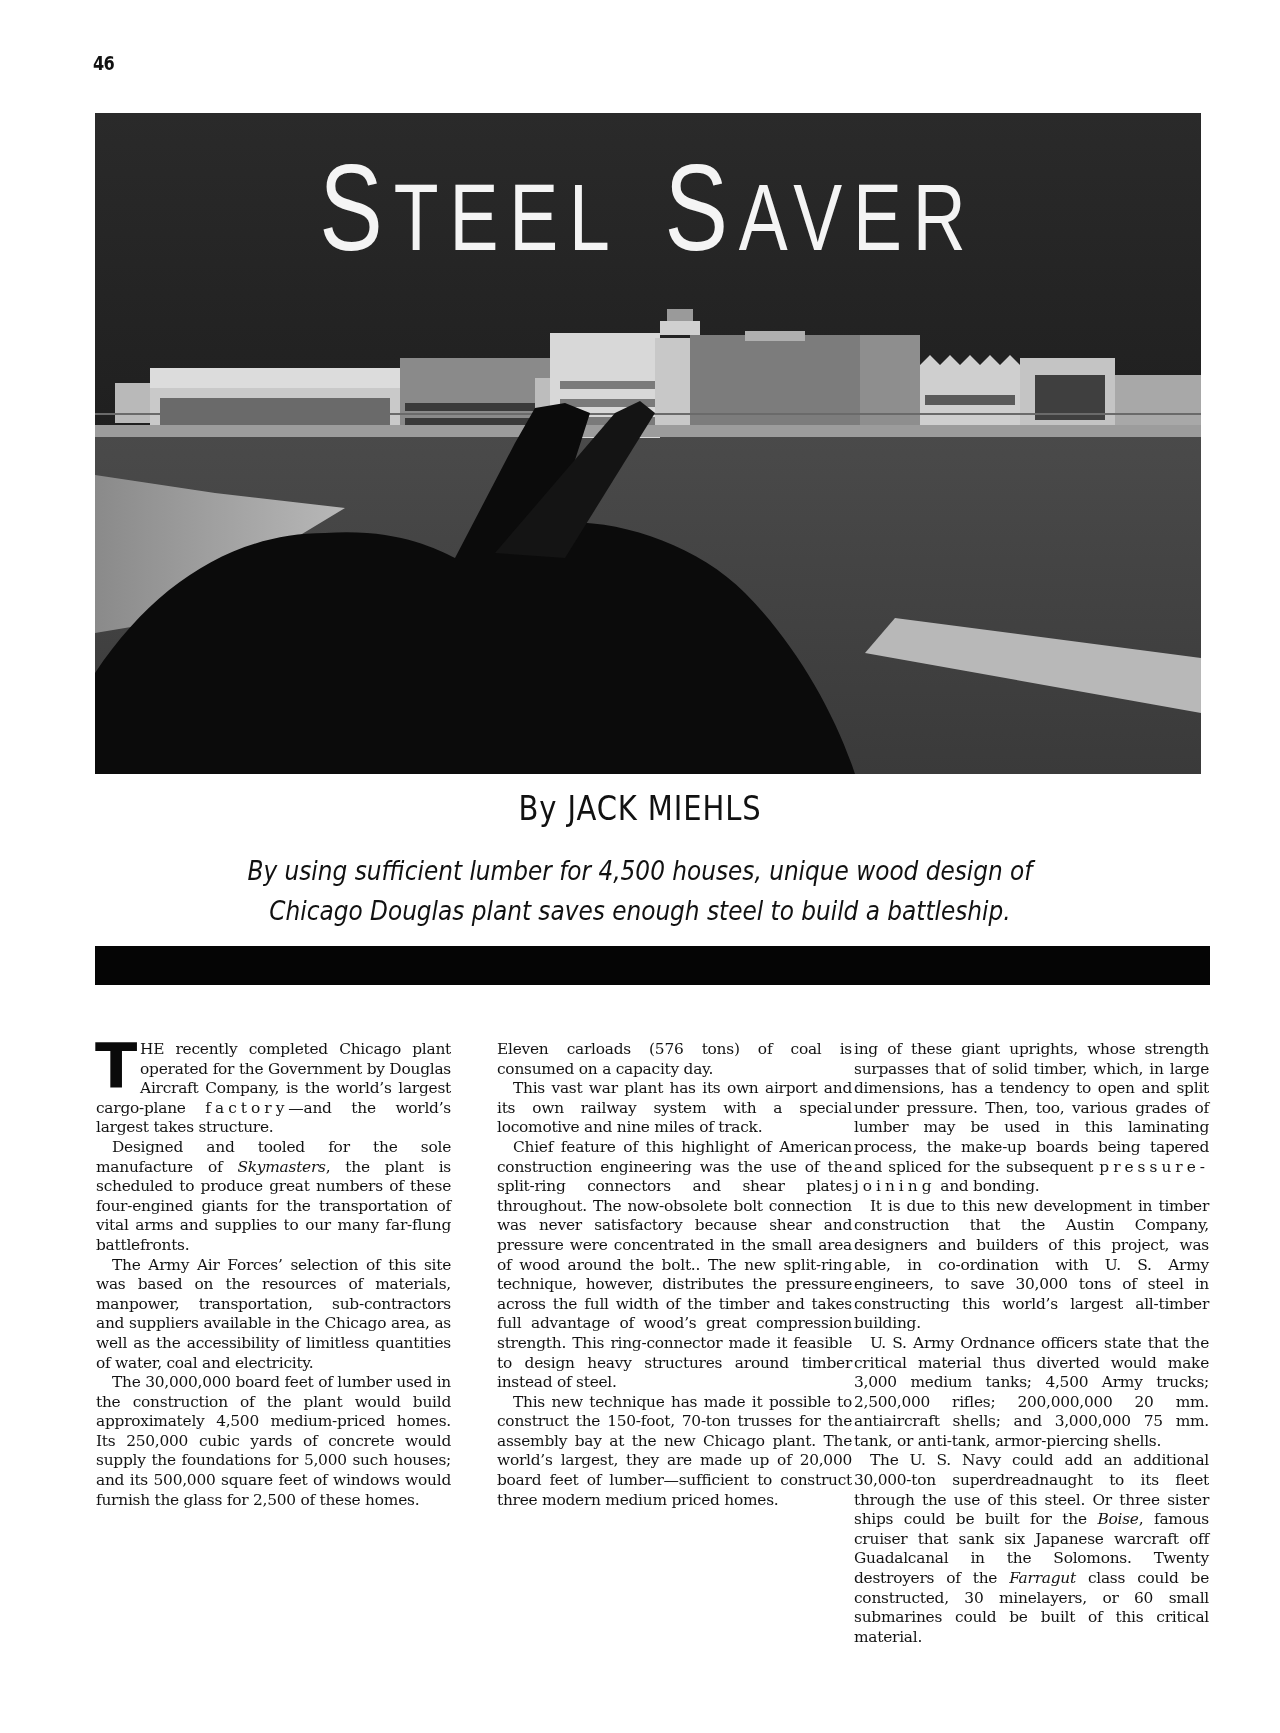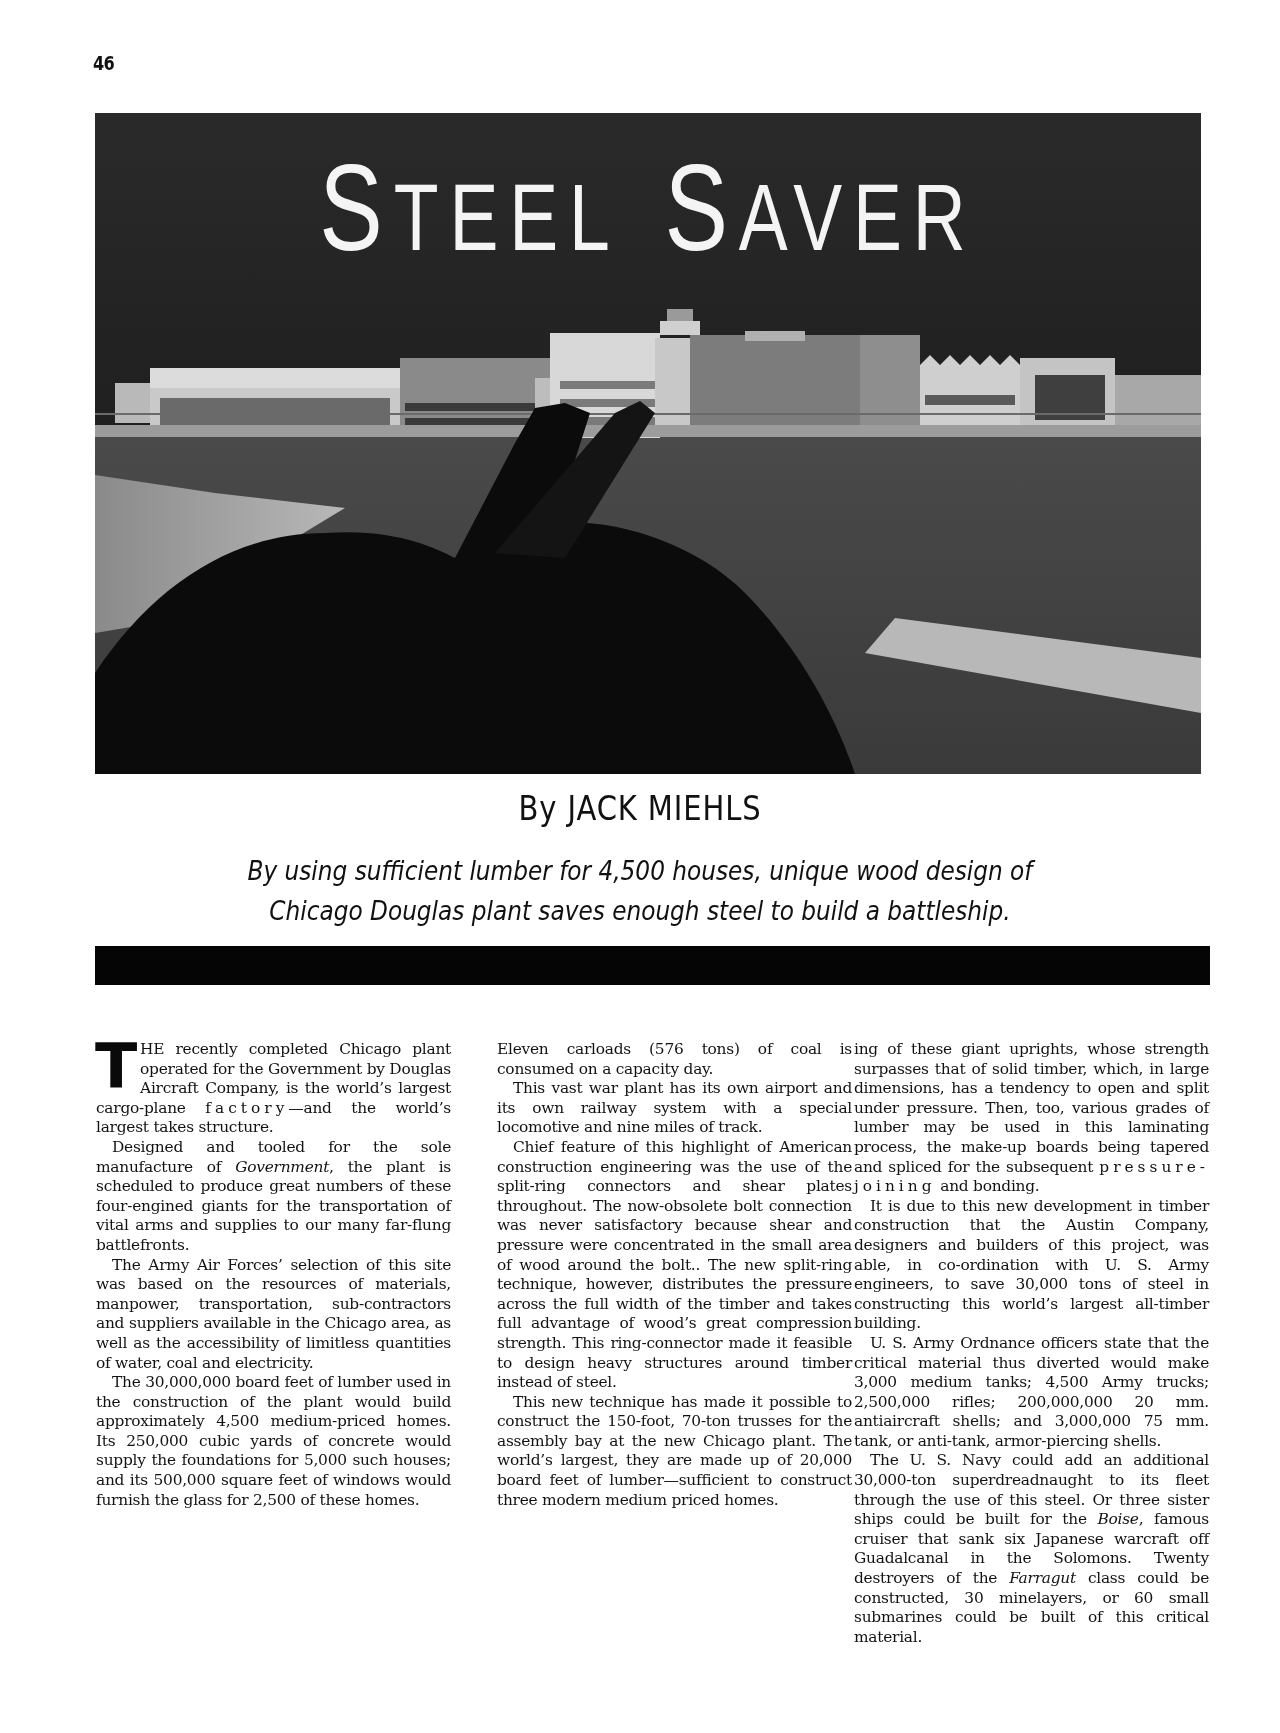--- a/index.html
+++ b/index.html
@@ -146,21 +146,21 @@
   <div>Chicago Douglas plant saves enough steel to build a battleship.</div>
 </div>
 
 <div class="black-bar"></div>
 
 <div class="col col-1">
   <p class="first">
     <span class="dropcap">T</span><span>HE recently completed Chicago plant operated for the Government by Douglas Aircraft Company, is the world’s largest cargo-plane </span><span class="spaced">factory</span><span>—and the world’s largest takes structure.</span>
   </p>
   <p>
-    <span>Designed and tooled for the sole manufacture of </span><em>Government</em><span>, the plant is scheduled to produce great numbers of these four-engined giants for the transportation of vital arms and supplies to our many far-flung battlefronts.</span>
+    <span>Designed and tooled for the sole manufacture of </span><em>Skymasters</em><span>, the plant is scheduled to produce great numbers of these four-engined giants for the transportation of vital arms and supplies to our many far-flung battlefronts.</span>
   </p>
   <p>The Army Air Forces’ selection of this site was based on the resources of materials, manpower, transportation, sub-contractors and suppliers available in the Chicago area, as well as the accessibility of limitless quantities of water, coal and electricity.</p>
   <p>The 30,000,000 board feet of lumber used in the construction of the plant would build approximately 4,500 medium-priced homes. Its 250,000 cubic yards of concrete would supply the foundations for 5,000 such houses; and its 500,000 square feet of windows would furnish the glass for 2,500 of these homes.</p>
 </div>
 
 <div class="col col-2">
   <p class="cont">Eleven carloads (576 tons) of coal is consumed on a capacity day.</p>
   <p>This vast war plant has its own airport and its own railway system with a special locomotive and nine miles of track.</p>
   <p>Chief feature of this highlight of American construction engineering was the use of the split-ring connectors and shear plates throughout. The now-obsolete bolt connection was never satisfactory because shear and pressure were concentrated in the small area of wood around the bolt.. The new split-ring technique, however, distributes the pressure across the full width of the timber and takes full advantage of wood’s great compression strength. This ring-connector made it feasible to design heavy structures around timber instead of steel.</p>
   <p>This new technique has made it possible to construct the 150-foot, 70-ton trusses for the assembly bay at the new Chicago plant. The world’s largest, they are made up of 20,000 board feet of lumber—sufficient to construct three modern medium priced homes.</p>

